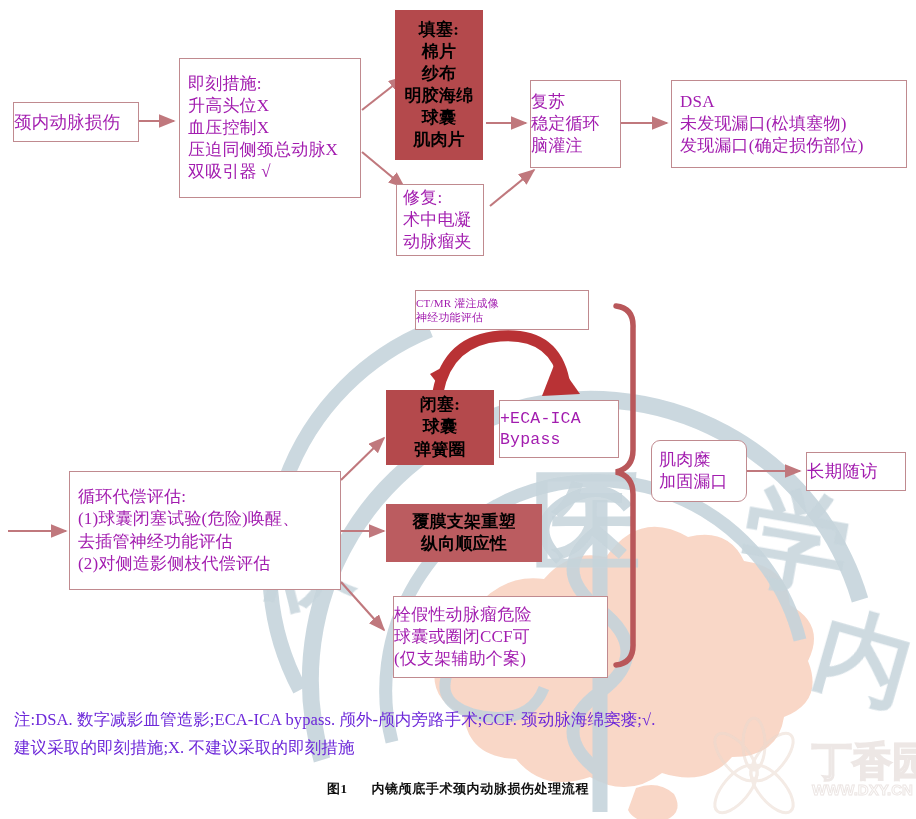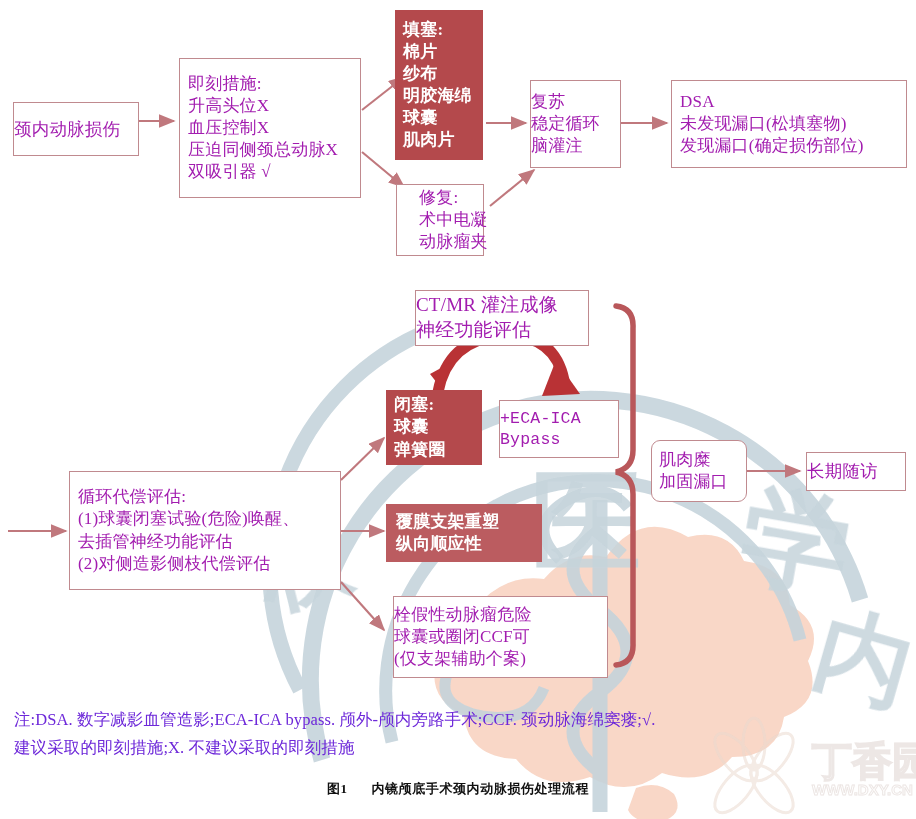--- a/index.html
+++ b/index.html
@@ -29,22 +29,23 @@
     display:flex;
     flex-direction:column;
     justify-content:center;
     line-height:1.30;
     letter-spacing:0.2px;
     z-index:3;
   }
   .box.fill{
     background:#b4494c;
     border-color:#b4494c;
-    color:#ffffff;
+    color:#000000;
     font-weight:bold;
+    text-align:center;
   }
   .box.fill.soft{background:#bb5c60;border-color:#bb5c60;}
   .box .ln{white-space:nowrap;}
   .c  {text-align:left;}
   .l  {text-align:left;}
 
   
   #notes{
     position:absolute;left:14px;top:706px;width:890px;
     z-index:4;
@@ -164,72 +165,72 @@
       <path d="M616 306
                q18 2 17 22
                L633 450
                q0 18 -17 22
                q17 4 17 22
                L633 643
                q1 20 -17 22"></path>
     </g>
   </svg>
 
-  <div class="box c" style="left:13px;top:102px;width:126px;height:54px;font-size:17.5px;">
+  <div class="box c" style="left:13px;top:102px;width:126px;height:40px;font-size:17.5px;">
     <div class="ln">颈内动脉损伤</div>
   </div>
 
   <div class="box l" style="left:179px;top:58px;width:182px;height:140px;font-size:17px;padding:4px 8px;">
     <div class="ln">即刻措施:</div>
     <div class="ln">升高头位X</div>
     <div class="ln">血压控制X</div>
     <div class="ln">压迫同侧颈总动脉X</div>
     <div class="ln">双吸引器 √</div>
   </div>
 
   <div class="box fill l" style="left:395px;top:10px;width:88px;height:150px;font-size:17px;padding:3px 7px;">
     <div class="ln">填塞:</div>
     <div class="ln">棉片</div>
     <div class="ln">纱布</div>
     <div class="ln">明胶海绵</div>
     <div class="ln">球囊</div>
     <div class="ln">肌肉片</div>
   </div>
 
-  <div class="box l" style="left:396px;top:184px;width:88px;height:72px;font-size:17px;padding:2px 22px;">
+  <div class="box l" style="left:396px;top:184px;width:88px;height:72px;font-size:17px;padding:2px 6px;">
     <div class="ln">修复:</div>
     <div class="ln">术中电凝</div>
     <div class="ln">动脉瘤夹</div>
   </div>
 
   <div class="box c" style="left:530px;top:80px;width:91px;height:88px;font-size:17px;">
     <div class="ln">复苏</div>
     <div class="ln">稳定循环</div>
     <div class="ln">脑灌注</div>
   </div>
 
   <div class="box l" style="left:671px;top:80px;width:236px;height:88px;font-size:17px;padding:2px 8px;">
     <div class="ln">DSA</div>
     <div class="ln">未发现漏口(松填塞物)</div>
     <div class="ln">发现漏口(确定损伤部位)</div>
   </div>
 
-  <div class="box c" style="left:415px;top:290px;width:174px;height:56px;font-size:19px;">
+  <div class="box c" style="left:415px;top:290px;width:174px;height:40px;font-size:11px;">
     <div class="ln">CT/MR 灌注成像</div>
     <div class="ln">神经功能评估</div>
   </div>
 
   <div class="box l" style="left:69px;top:471px;width:272px;height:119px;font-size:17px;padding:3px 8px;">
     <div class="ln">循环代偿评估:</div>
     <div class="ln">(1)球囊闭塞试验(危险)唤醒、</div>
     <div class="ln">去插管神经功能评估</div>
     <div class="ln">(2)对侧造影侧枝代偿评估</div>
   </div>
 
-  <div class="box fill l" style="left:386px;top:390px;width:96px;height:75px;font-size:17px;padding:2px 7px;">
+  <div class="box fill l" style="left:386px;top:390px;width:108px;height:75px;font-size:17px;padding:2px 7px;">
     <div class="ln">闭塞:</div>
     <div class="ln">球囊</div>
     <div class="ln">弹簧圈</div>
   </div>
 
   <div class="box c" style="left:499px;top:400px;width:120px;height:58px;font-size:16.5px;
               font-family:'Liberation Mono','DejaVu Sans Mono',monospace;">
     <div class="ln">+ECA-ICA</div>
     <div class="ln">Bypass</div>
   </div>

